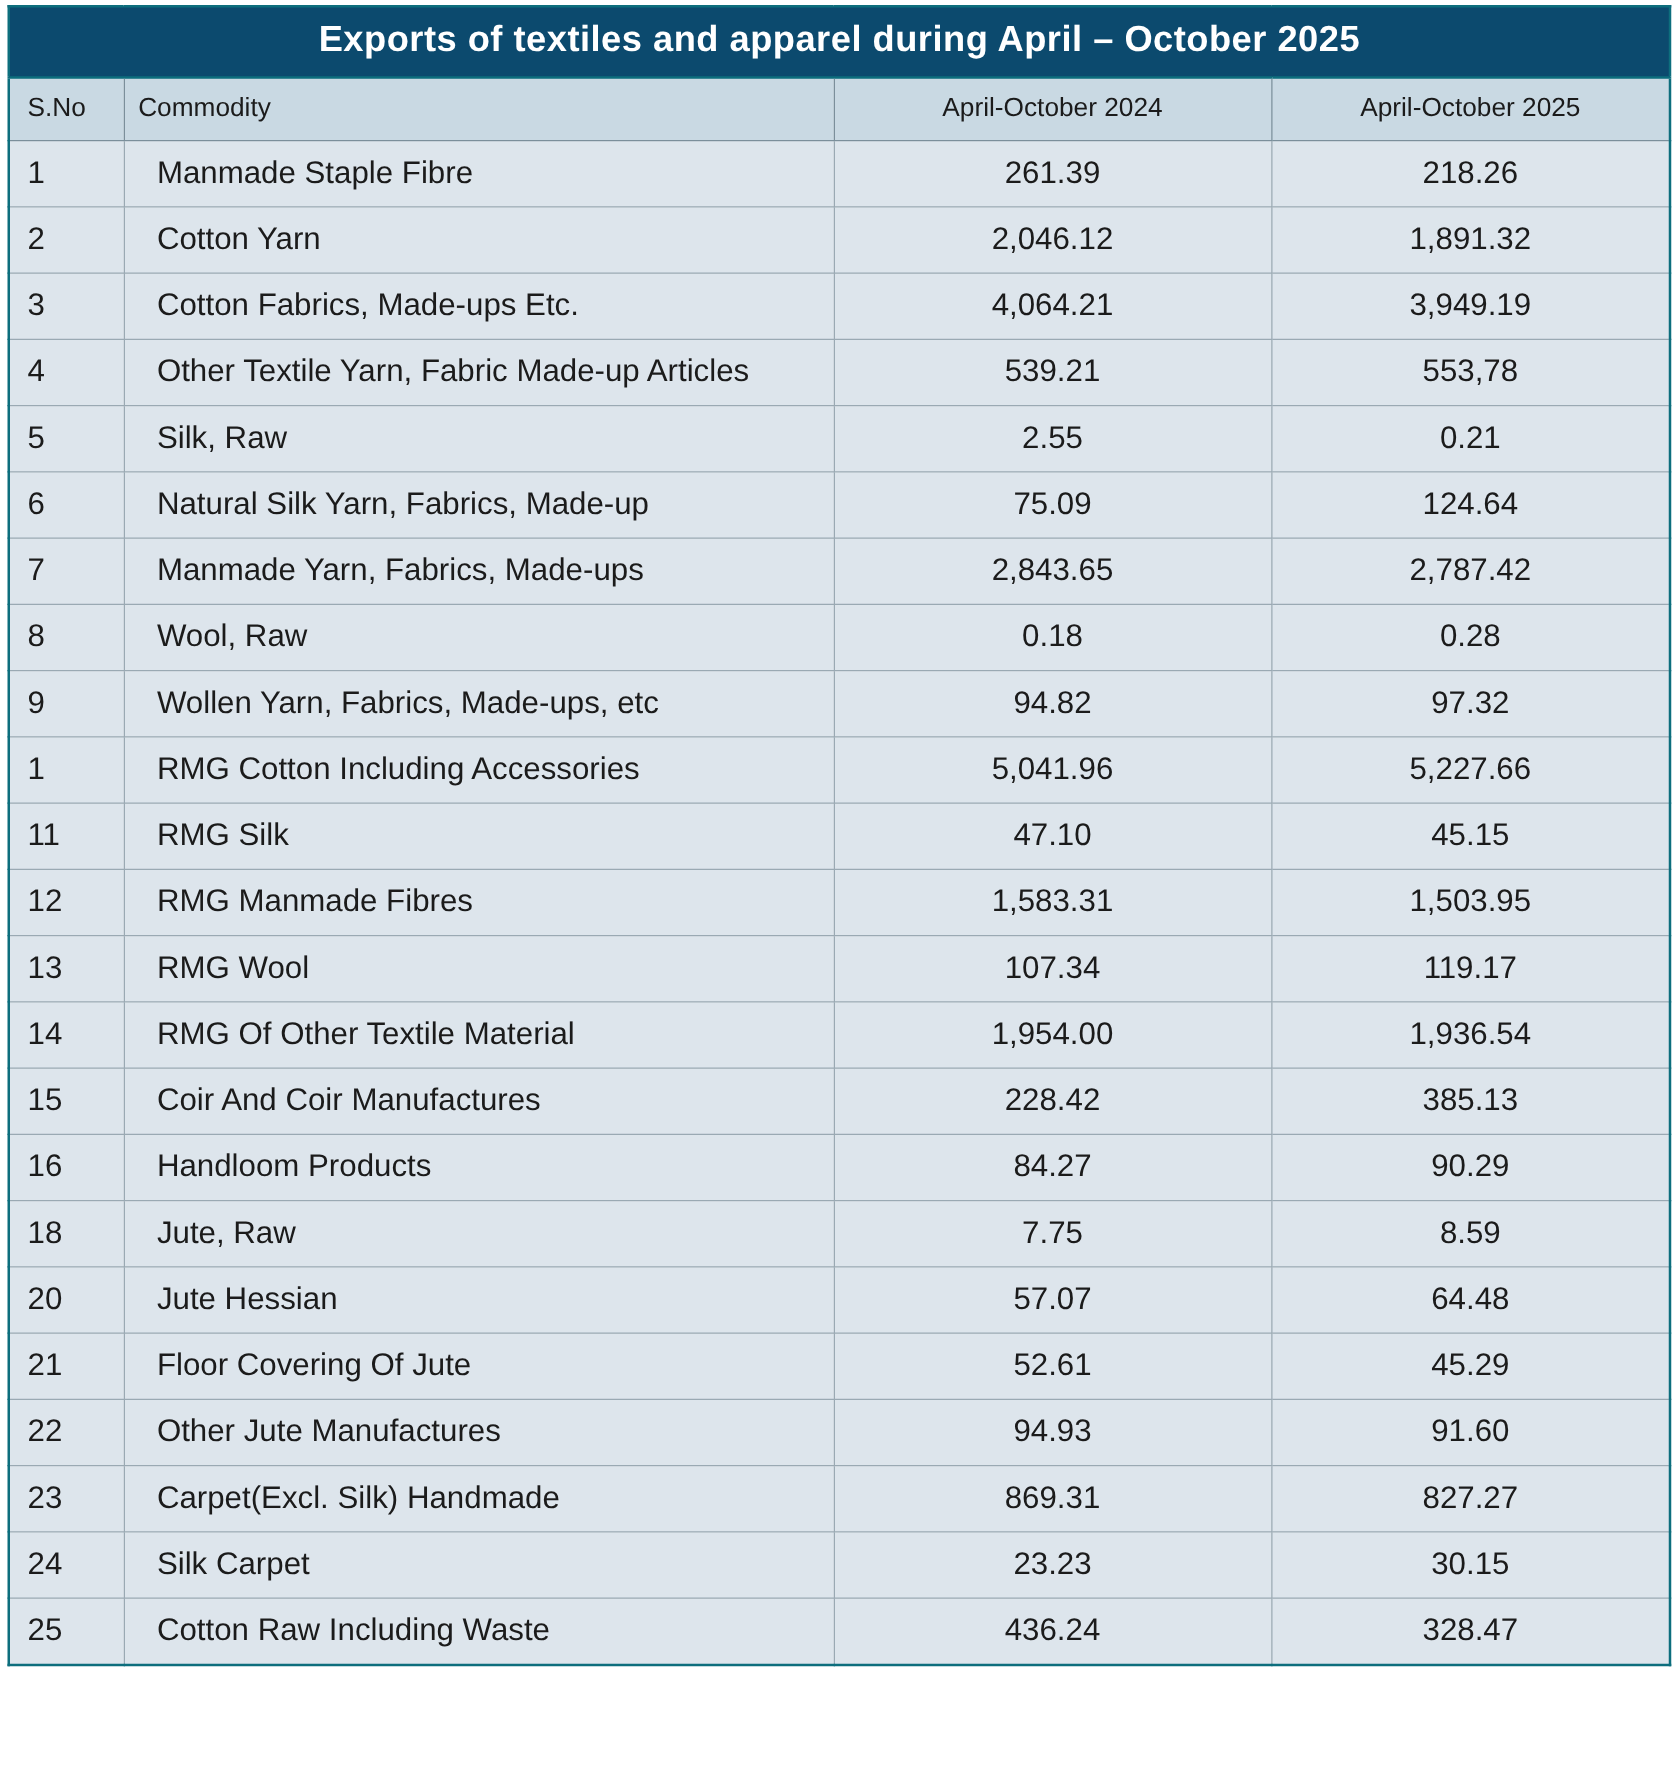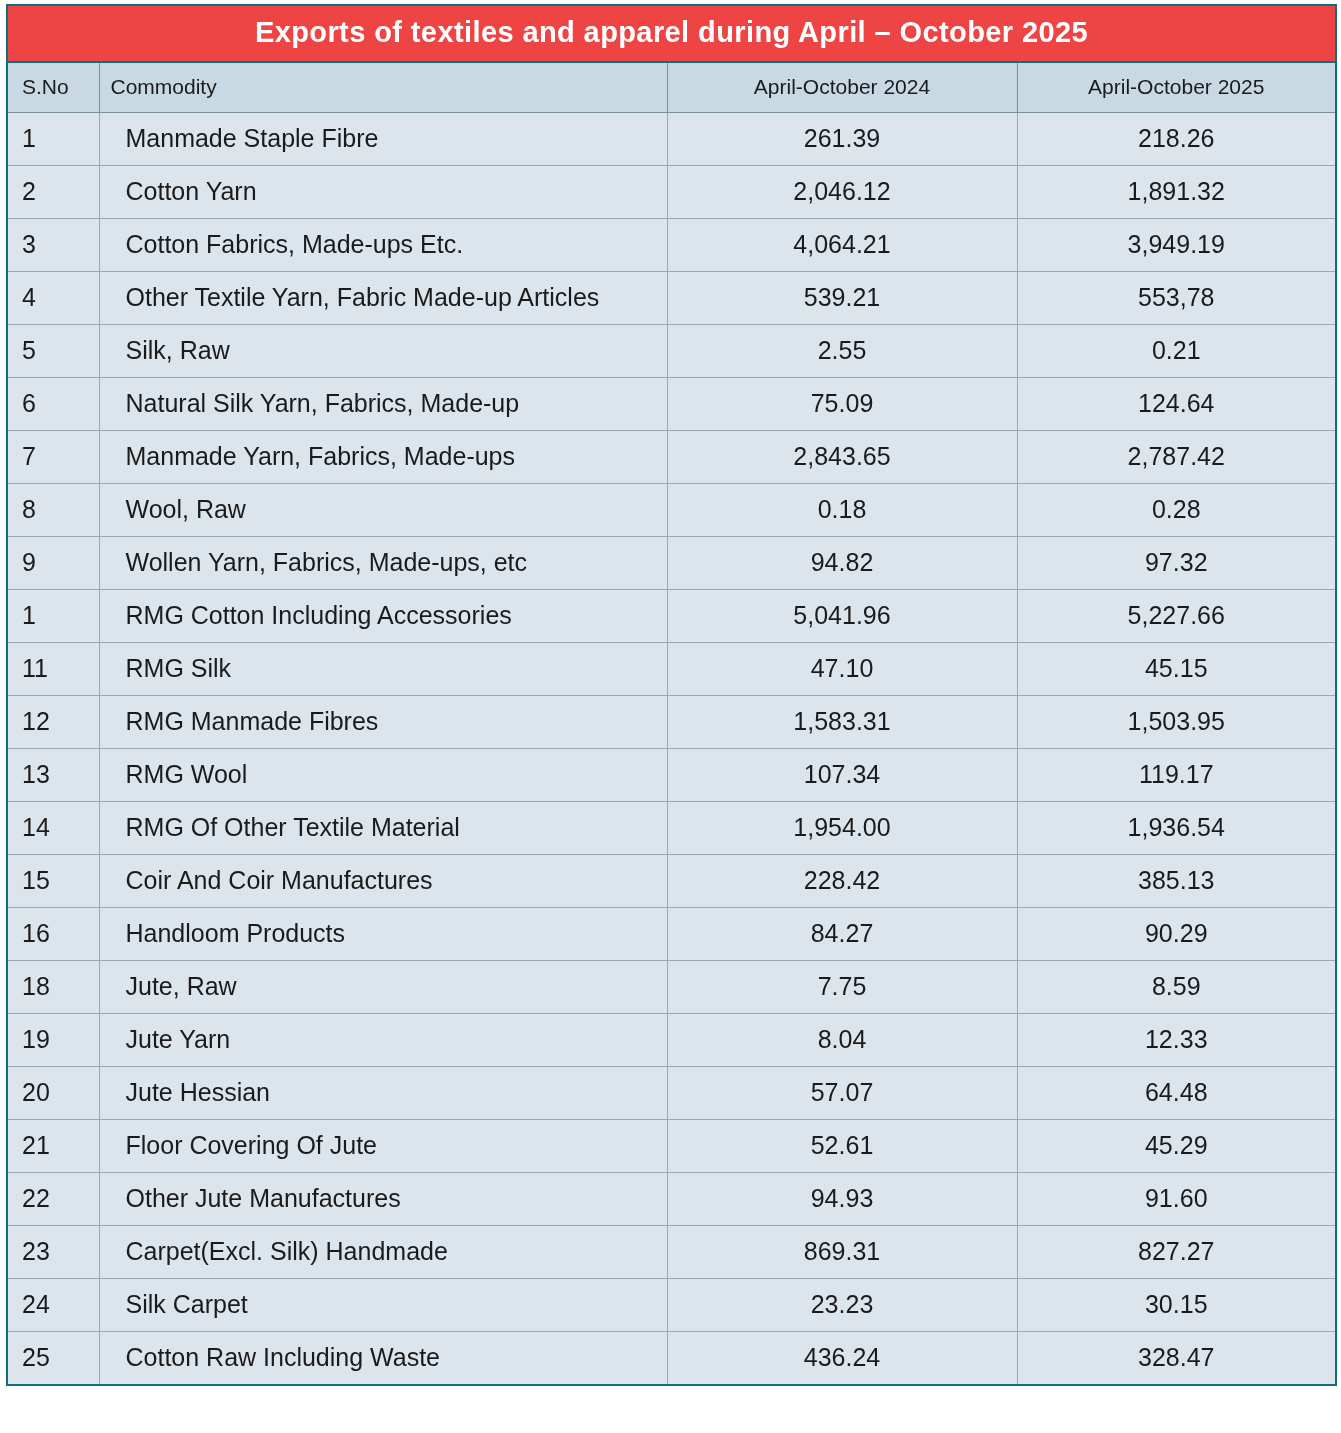--- a/index.html
+++ b/index.html
@@ -25,21 +25,21 @@
     table-layout: fixed;
     width: 1329px;
     border: 2px solid #0d6e7d;
   }
   table.exports col.c-sno   { width: 92px; }
   table.exports col.c-comm  { width: 568px; }
   table.exports col.c-y1    { width: 350px; }
   table.exports col.c-y2    { width: 319px; }
 
   tr.title-row td {
-    background: #ef4444;
+    background: #0c4a6e;
     color: #ffffff;
     font-size: 29px;
     font-weight: bold;
     text-align: center;
     letter-spacing: 0.4px;
     padding: 10px 4px 12px 4px;
     border: none;
   }
   tr.header-row th {
     background: #c9d9e3;
@@ -199,26 +199,20 @@
         <td class="val">84.27</td>
         <td class="val">90.29</td>
       </tr>
       <tr>
         <td class="sno">18</td>
         <td class="commodity">Jute,  Raw</td>
         <td class="val">7.75</td>
         <td class="val">8.59</td>
       </tr>
       <tr>
-        <td class="sno">19</td>
-        <td class="commodity">Jute Yarn</td>
-        <td class="val">8.04</td>
-        <td class="val">12.33</td>
-      </tr>
-      <tr>
         <td class="sno">20</td>
         <td class="commodity">Jute Hessian</td>
         <td class="val">57.07</td>
         <td class="val">64.48</td>
       </tr>
       <tr>
         <td class="sno">21</td>
         <td class="commodity">Floor Covering Of Jute</td>
         <td class="val">52.61</td>
         <td class="val">45.29</td>

